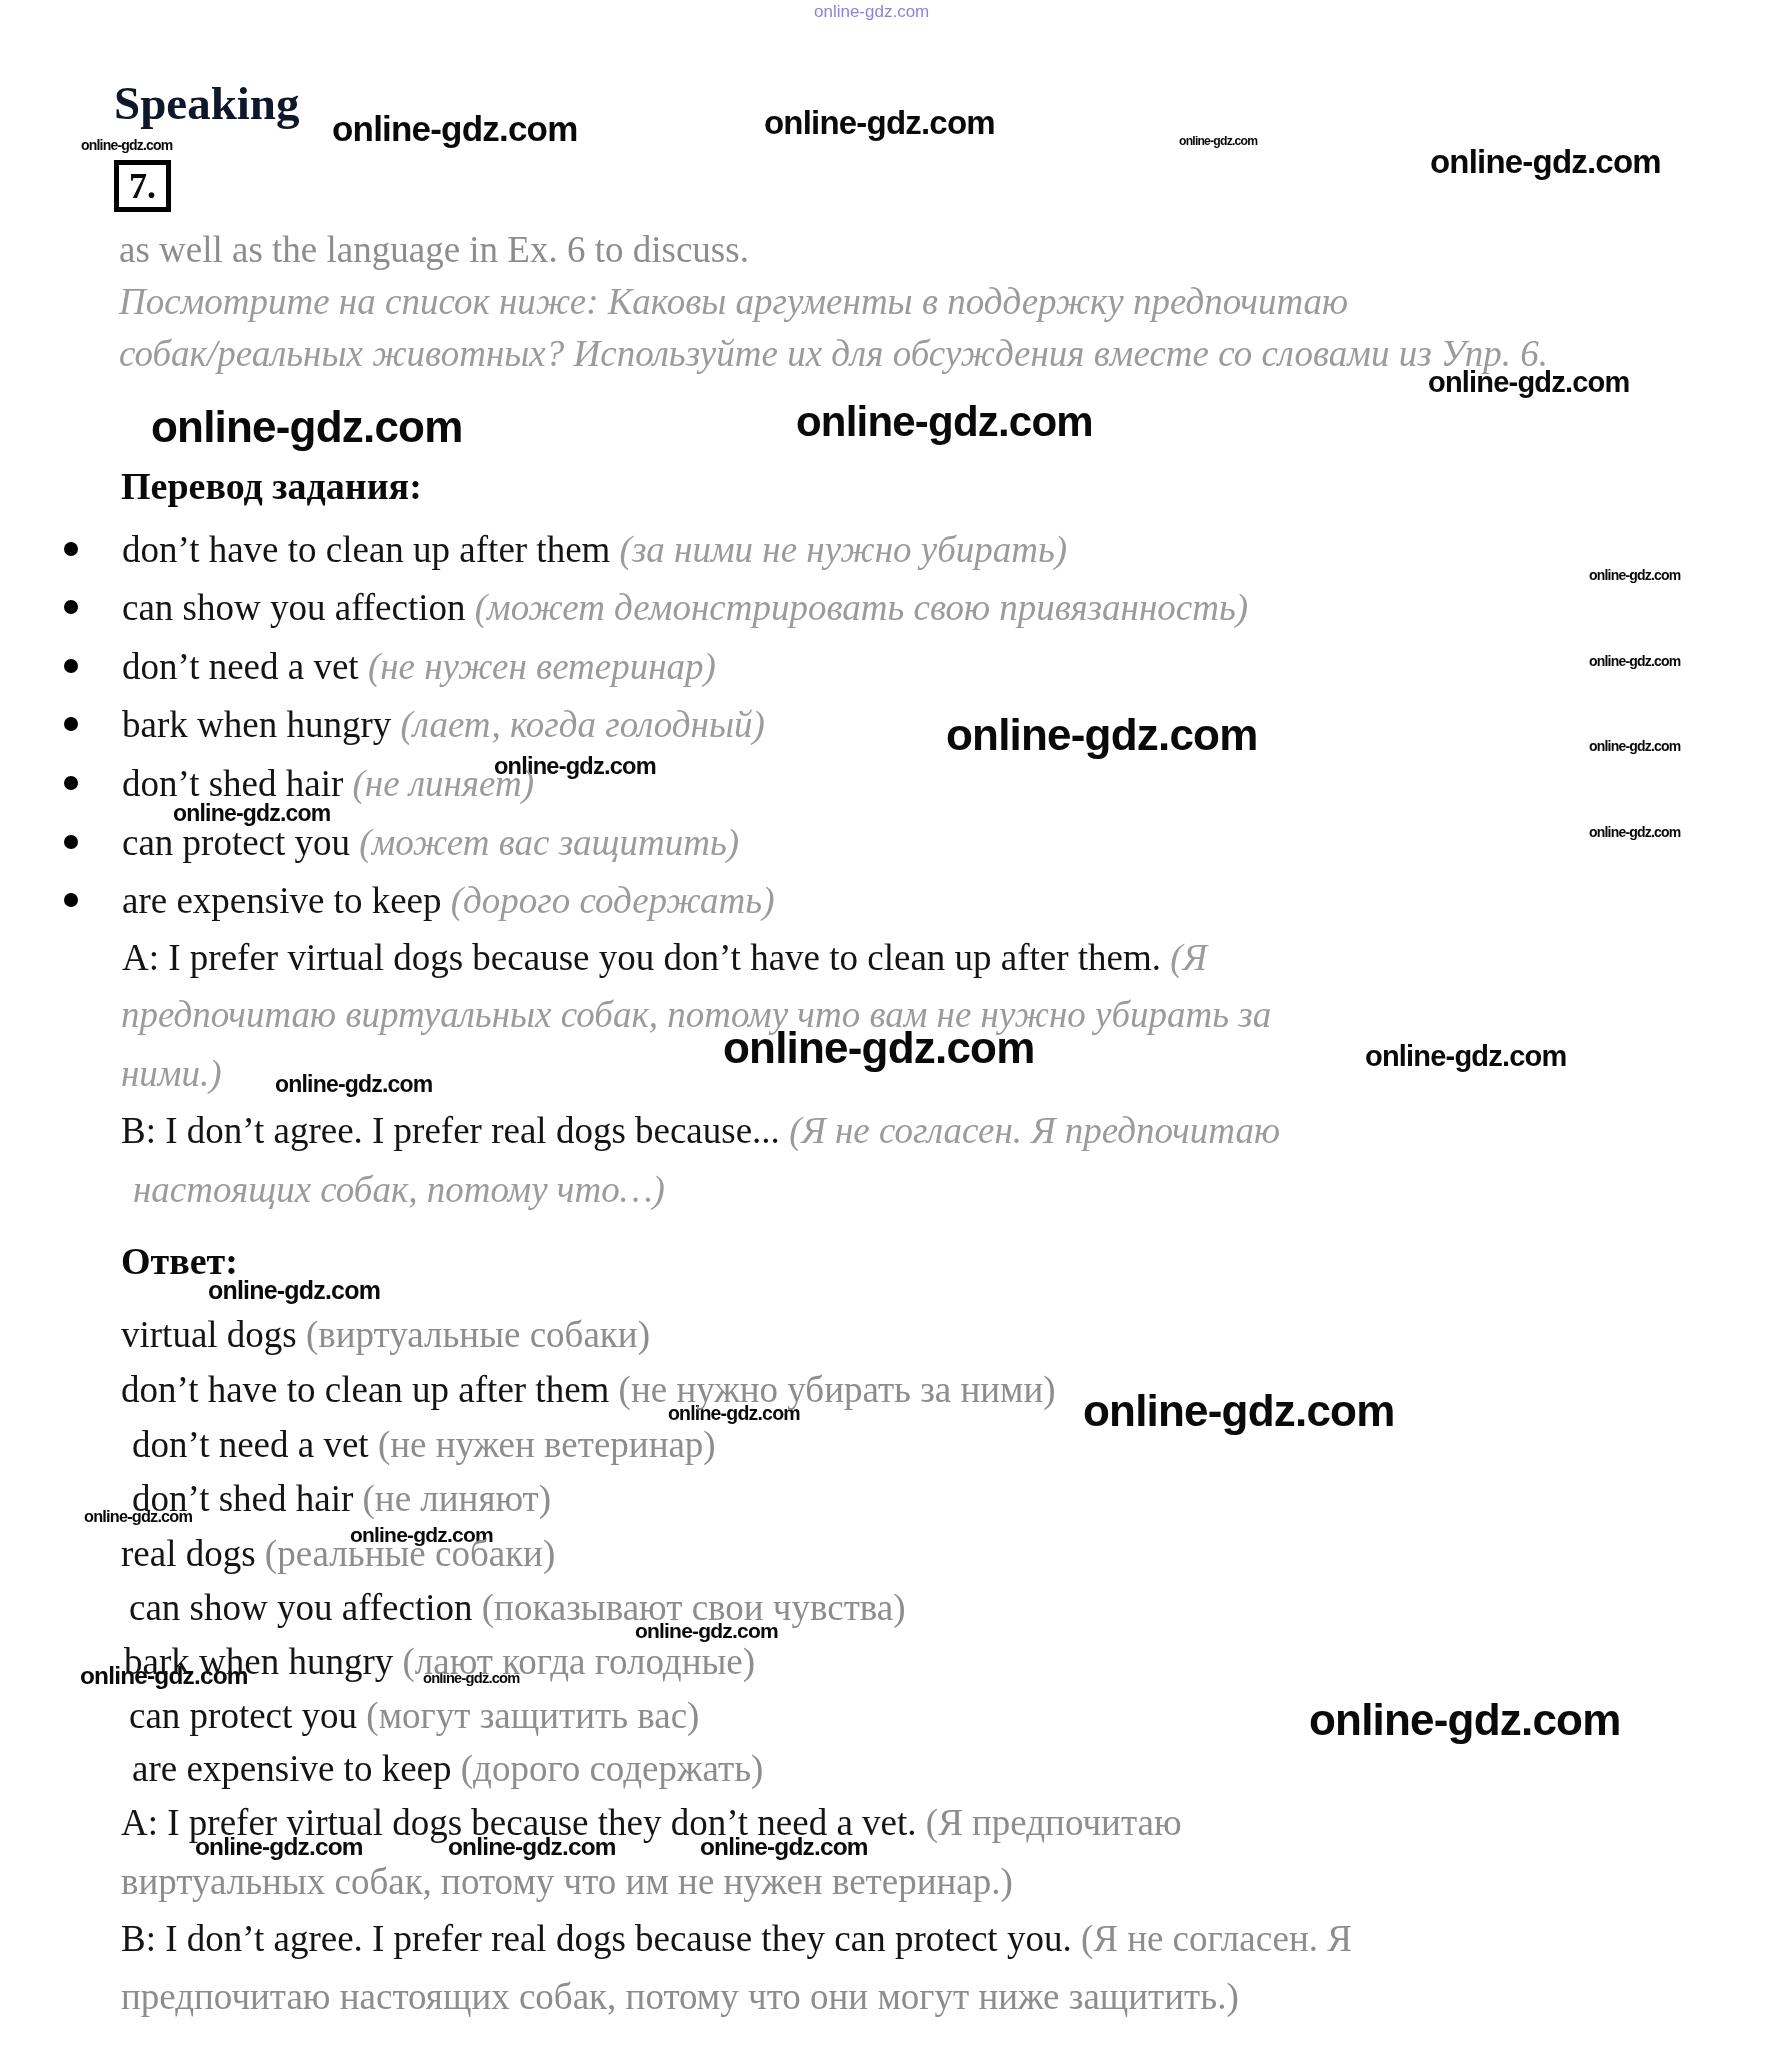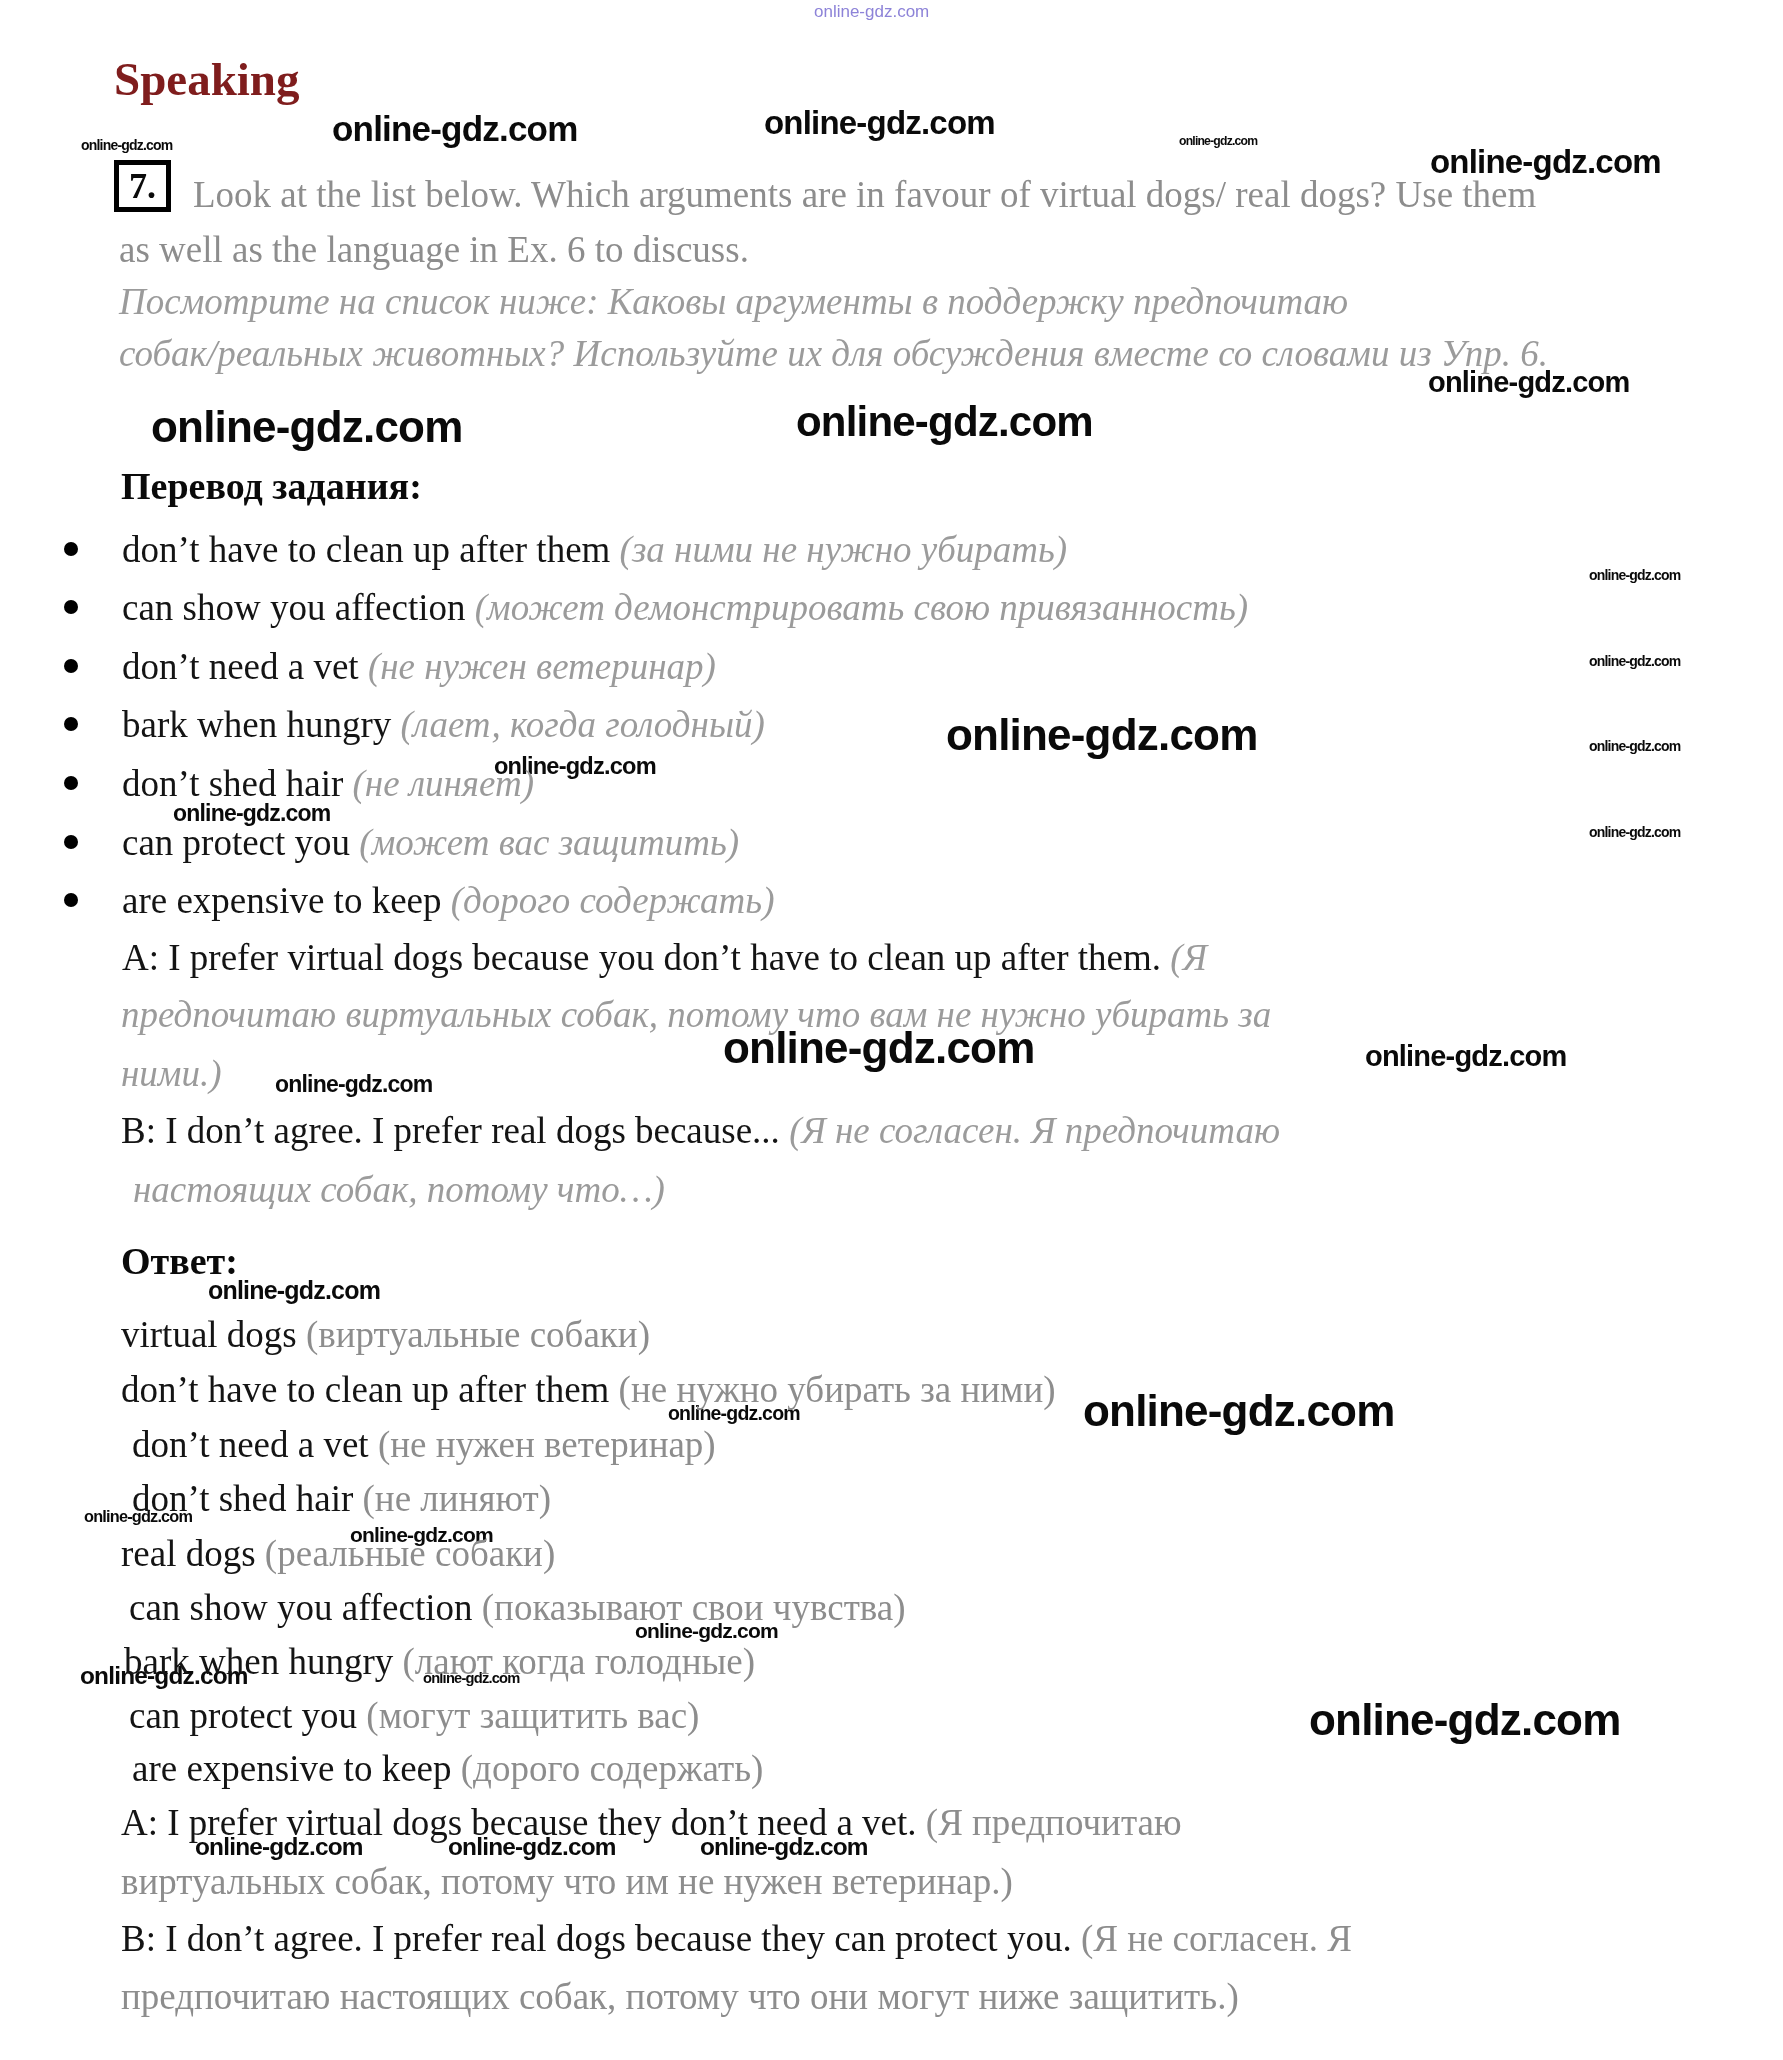--- a/index.html
+++ b/index.html
@@ -33,22 +33,23 @@
     line-height:1.2;
     color:#141414;
   }
   .gray{color:#8d8d8d;}
   .ru-i{color:#9b9b9b;font-style:italic;}
   .ru{color:#8d8d8d;}
   .title{
     position:absolute;
     font-size:47px;
     font-weight:700;
-    color:#7f1d1d;
+    color:#0f172a;
     white-space:nowrap;
+    margin-top:24px;
   }
   .heading{
     position:absolute;
     font-size:38px;
     font-weight:700;
     color:#0a0a0a;
     white-space:nowrap;
   }
   .exnum{
     position:absolute;
@@ -103,21 +104,20 @@
   <span class="wm" style="left:1309px;top:1698px;font-size:44px">online-gdz.com</span>
   <span class="wm" style="left:195px;top:1835px;font-size:24.4px">online-gdz.com</span>
   <span class="wm" style="left:448px;top:1835px;font-size:24.4px">online-gdz.com</span>
   <span class="wm" style="left:700px;top:1835px;font-size:24.4px">online-gdz.com</span>
 
   <div class="title" style="left:114px;top:52px">Speaking</div>
 
   <div class="exnum">
     <span>7.</span>
   </div>
-  <div class="line gray" style="left:193px;top:173px">Look at the list below. Which arguments are in favour of virtual dogs/ real dogs? Use them</div>
   <div class="line gray" style="left:119px;top:228px">as well as the language in Ex. 6 to discuss.</div>
   <div class="line ru-i" style="left:119px;top:280px">Посмотрите на список ниже: Каковы аргументы в поддержку предпочитаю</div>
   <div class="line ru-i" style="left:119px;top:332px">собак/реальных животных? Используйте их для обсуждения вместе со словами из Упр. 6.</div>
 
   <div class="heading" style="left:121px;top:464px">Перевод задания:</div>
 
   <div class="line bullet" style="left:64px;top:586px">
     <span class="dot"></span><span>can show you affection </span><span class="ru-i">(может демонстрировать свою привязанность)</span>
   </div>
   <div class="line bullet" style="left:64px;top:528px">

